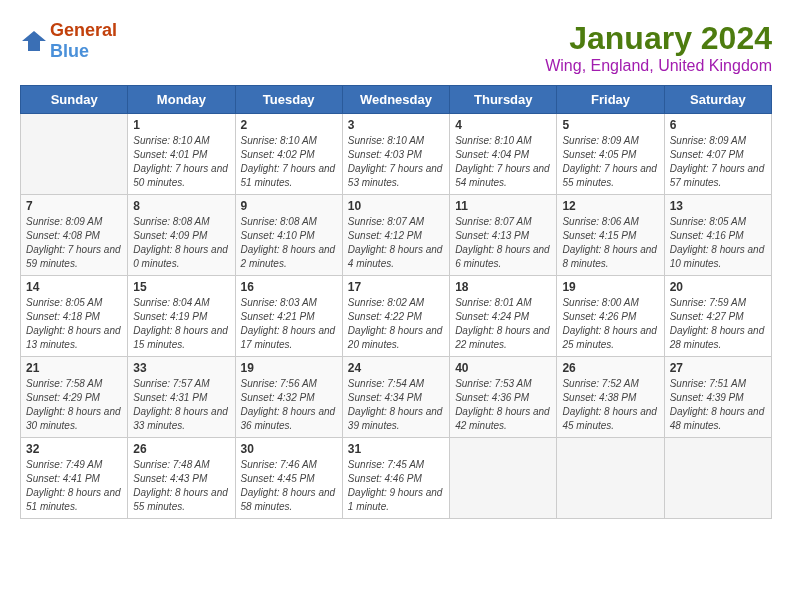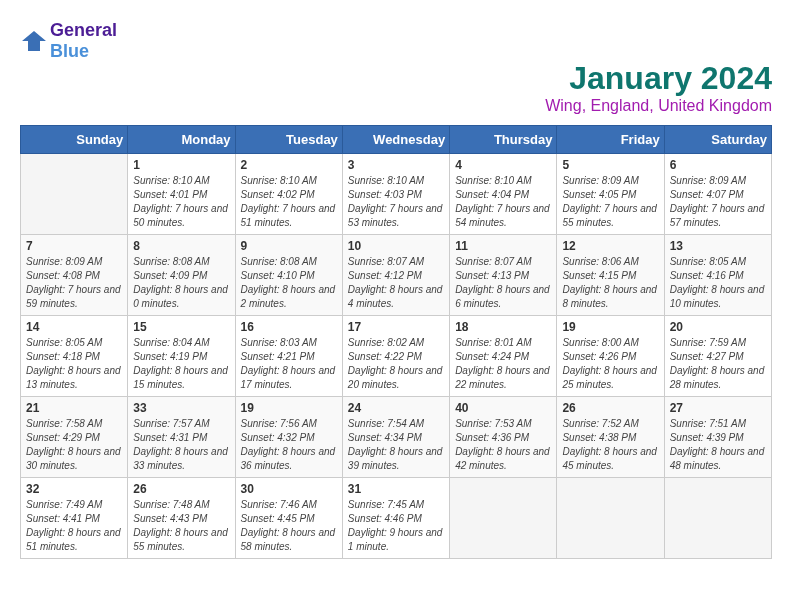--- a/index.html
+++ b/index.html
@@ -16,56 +16,55 @@
       align-items: flex-start;
       margin-bottom: 10px;
     }
     .logo {
       display: flex;
       align-items: center;
     }
     .logo-text-general {
       font-size: 18px;
       font-weight: bold;
-      color: #4c1d95;
+      color: #c2410c;
     }
     .logo-text-blue {
       font-size: 18px;
       font-weight: bold;
       color: #4a90d9;
     }
     .logo-icon {
       width: 28px;
       height: 28px;
       margin-right: 2px;
     }
     .title-area {
       text-align: right;
     }
     .main-title {
       font-size: 32px;
       font-weight: bold;
-      color: #0f766e;
-      margin-top: 40px;
+      color: #4d7c0f;
     }
     .sub-title {
       font-size: 16px;
       color: #a21caf;
     }
     table {
       width: 100%;
       border-collapse: collapse;
       table-layout: fixed;
     }
     thead tr th {
       background-color: #3a6fb5;
       color: #fff;
       padding: 6px 4px;
       font-size: 13px;
-      text-align: right;
+      text-align: center;
       border: 1px solid #2a5a9a;
     }
     tbody tr td {
       border: 1px solid #ccc;
       vertical-align: top;
       padding: 4px 5px;
       font-size: 10.5px;
       color: #333;
       height: 80px;
       background: #fff;

